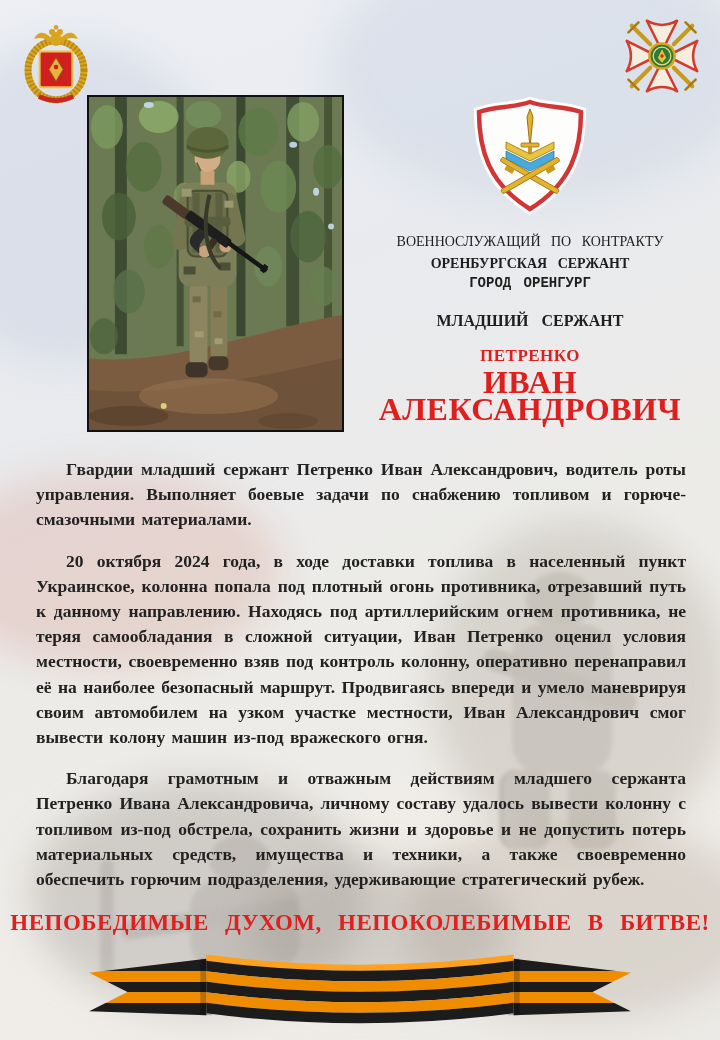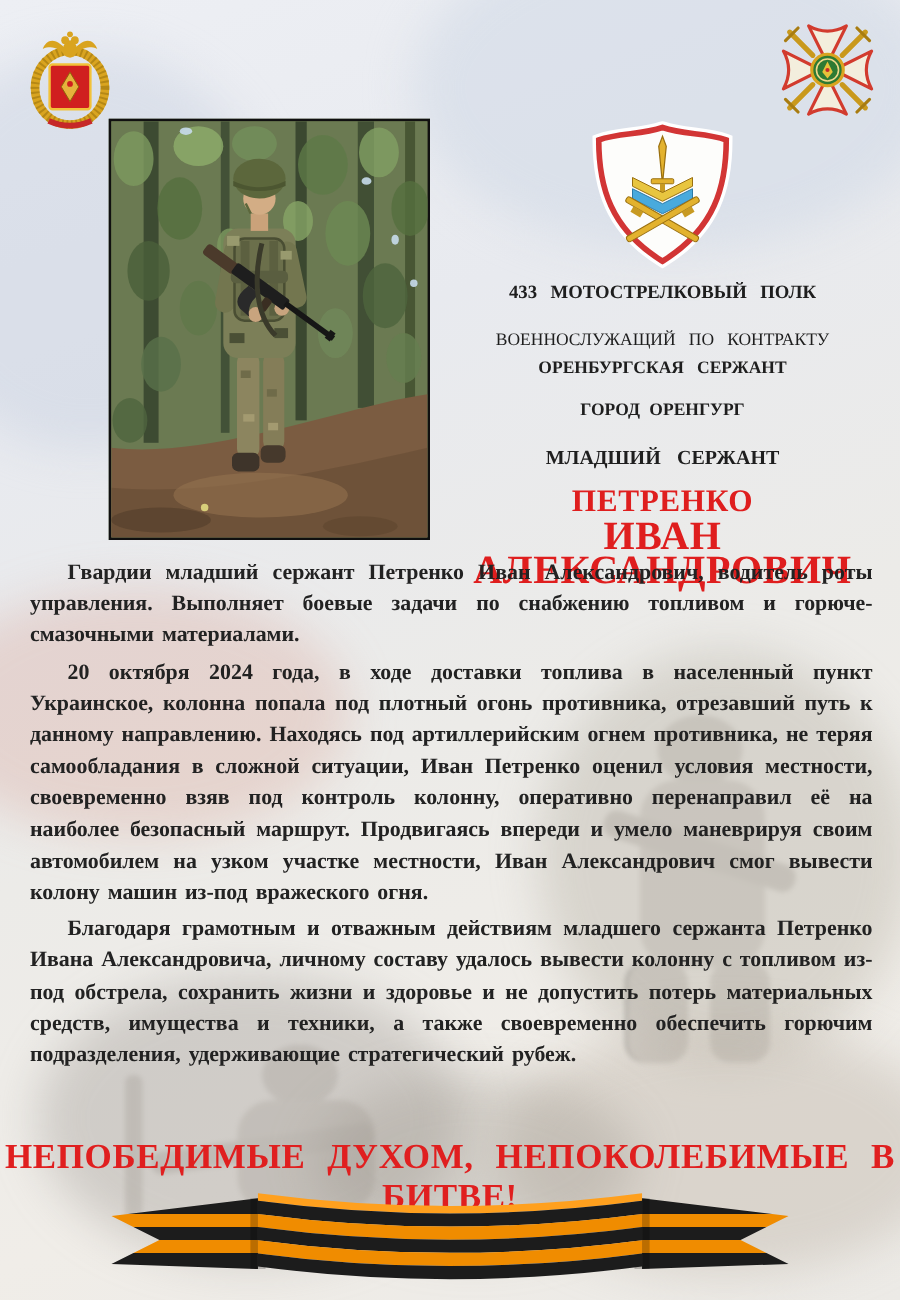--- a/index.html
+++ b/index.html
@@ -25,33 +25,33 @@
   .photo svg{display:block;width:100%;height:100%;}
 
   .emblem-left{position:absolute;left:17px;top:22px;width:78px;height:84px;}
   .emblem-right{position:absolute;left:620px;top:14px;width:84px;height:84px;}
   .right-col{position:absolute;left:352px;top:97px;width:356px;text-align:center;color:#1e1e1e;}
   .shield-wrap{width:122px;height:116px;margin:0 auto 12px auto;}
   .unit-line1{font-size:15px;font-weight:bold;word-spacing:7px;line-height:19px;}
   .unit-line2{font-size:15px;font-weight:bold;word-spacing:6px;line-height:19px;}
   .svc{font-size:14px;font-weight:normal;word-spacing:7px;margin-top:21px;}
   .region{font-size:14px;font-weight:bold;word-spacing:7px;margin-top:6px;}
-  .city{font-size:14px;font-weight:bold;word-spacing:4px;margin-top:18px;}
+  .city{font-size:14px;font-weight:bold;word-spacing:4px;margin-top:3px;font-family:Liberation Mono, monospace;}
   .rank{font-size:16px;font-weight:bold;word-spacing:9px;margin-top:21px;}
-  .name1{font-size:25px;font-weight:bold;color:#df1e1e;margin-top:12px;line-height:27px;letter-spacing:.5px;}
+  .name1{font-size:17px;font-weight:bold;color:#df1e1e;margin-top:12px;line-height:27px;letter-spacing:.5px;}
   .name2{font-size:32px;font-weight:bold;color:#df1e1e;line-height:27px;letter-spacing:.5px;}
 
   .bodytext{position:absolute;left:20px;top:441px;width:682px;color:#222;}
   .bodytext p{
-    margin:4px;text-align:justify;text-indent:30px;font-weight:bold;
+    margin:16px;text-align:justify;text-indent:30px;font-weight:bold;
     font-size:17.5px;line-height:25.2px;word-spacing:2px;
   }
   .slogan{
     position:absolute;left:0;top:910px;width:720px;text-align:center;
-    color:#e01f1f;font-weight:bold;font-size:28px;letter-spacing:.5px;word-spacing:10px;
+    color:#e01f1f;font-weight:bold;font-size:23px;letter-spacing:.5px;word-spacing:10px;
   }
   .ribbon{position:absolute;left:77px;top:950px;width:566px;height:86px;}
   .ribbon svg{display:block;width:100%;height:100%;}
 </style>
 </head>
 <body>
 
 <div id="page">
 
   <div class="wash w1"></div>
@@ -222,21 +222,20 @@
             <rect x="28" y="76" width="66" height="5" rx="2" fill="#e3b22e" stroke="#9a7010" stroke-width=".8"></rect>
             <rect x="36" y="81" width="9" height="5" fill="#c89a22"></rect>
           </g>
           <g transform="rotate(-30 61 78)">
             <rect x="28" y="76" width="66" height="5" rx="2" fill="#e3b22e" stroke="#9a7010" stroke-width=".8"></rect>
             <rect x="77" y="81" width="9" height="5" fill="#c89a22"></rect>
           </g>
         </g>
       </svg>
     </div>
-    <div class="unit-line1">433 МОТОСТРЕЛКОВЫЙ ПОЛК</div>
     <div class="svc">ВОЕННОСЛУЖАЩИЙ ПО КОНТРАКТУ</div>
     <div class="region">ОРЕНБУРГСКАЯ СЕРЖАНТ</div>
     <div class="city">ГОРОД ОРЕНГУРГ</div>
     <div class="rank">МЛАДШИЙ СЕРЖАНТ</div>
     <div class="name1">ПЕТРЕНКО</div>
     <div class="name2">ИВАН АЛЕКСАНДРОВИЧ</div>
   </div>
 
   <div class="bodytext">
     <p>Гвардии младший сержант Петренко Иван Александрович, водитель роты управления. Выполняет боевые задачи по снабжению топливом и горюче-смазочными материалами.</p>

